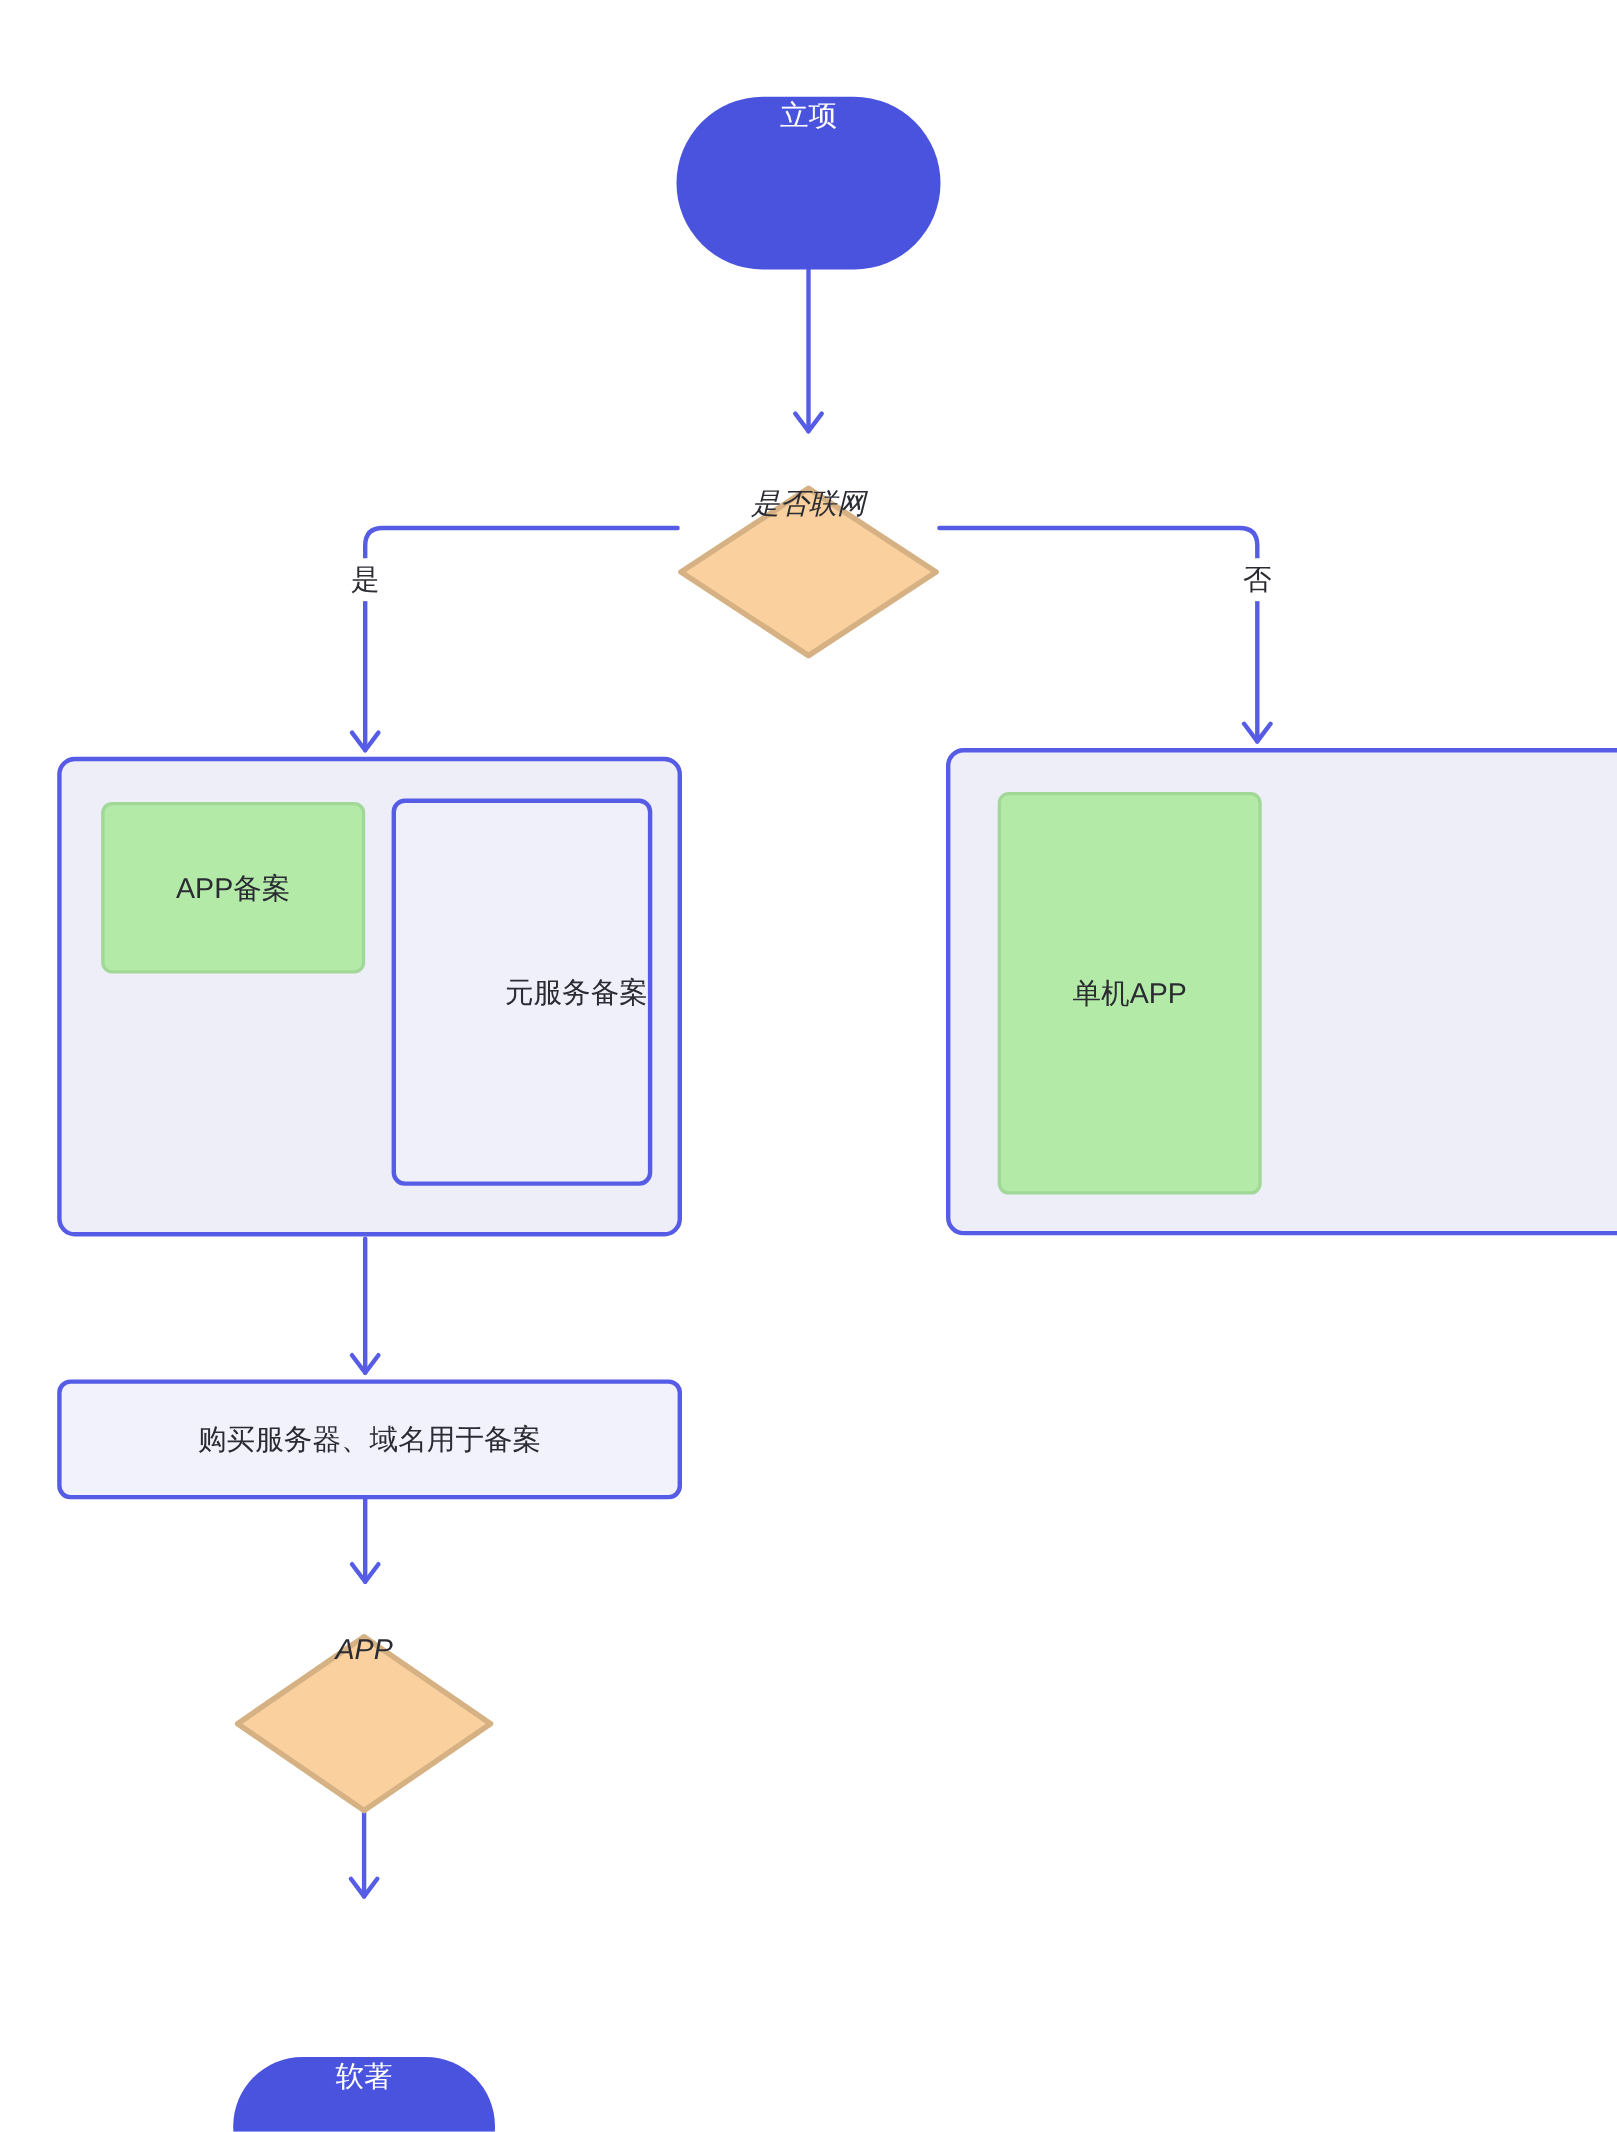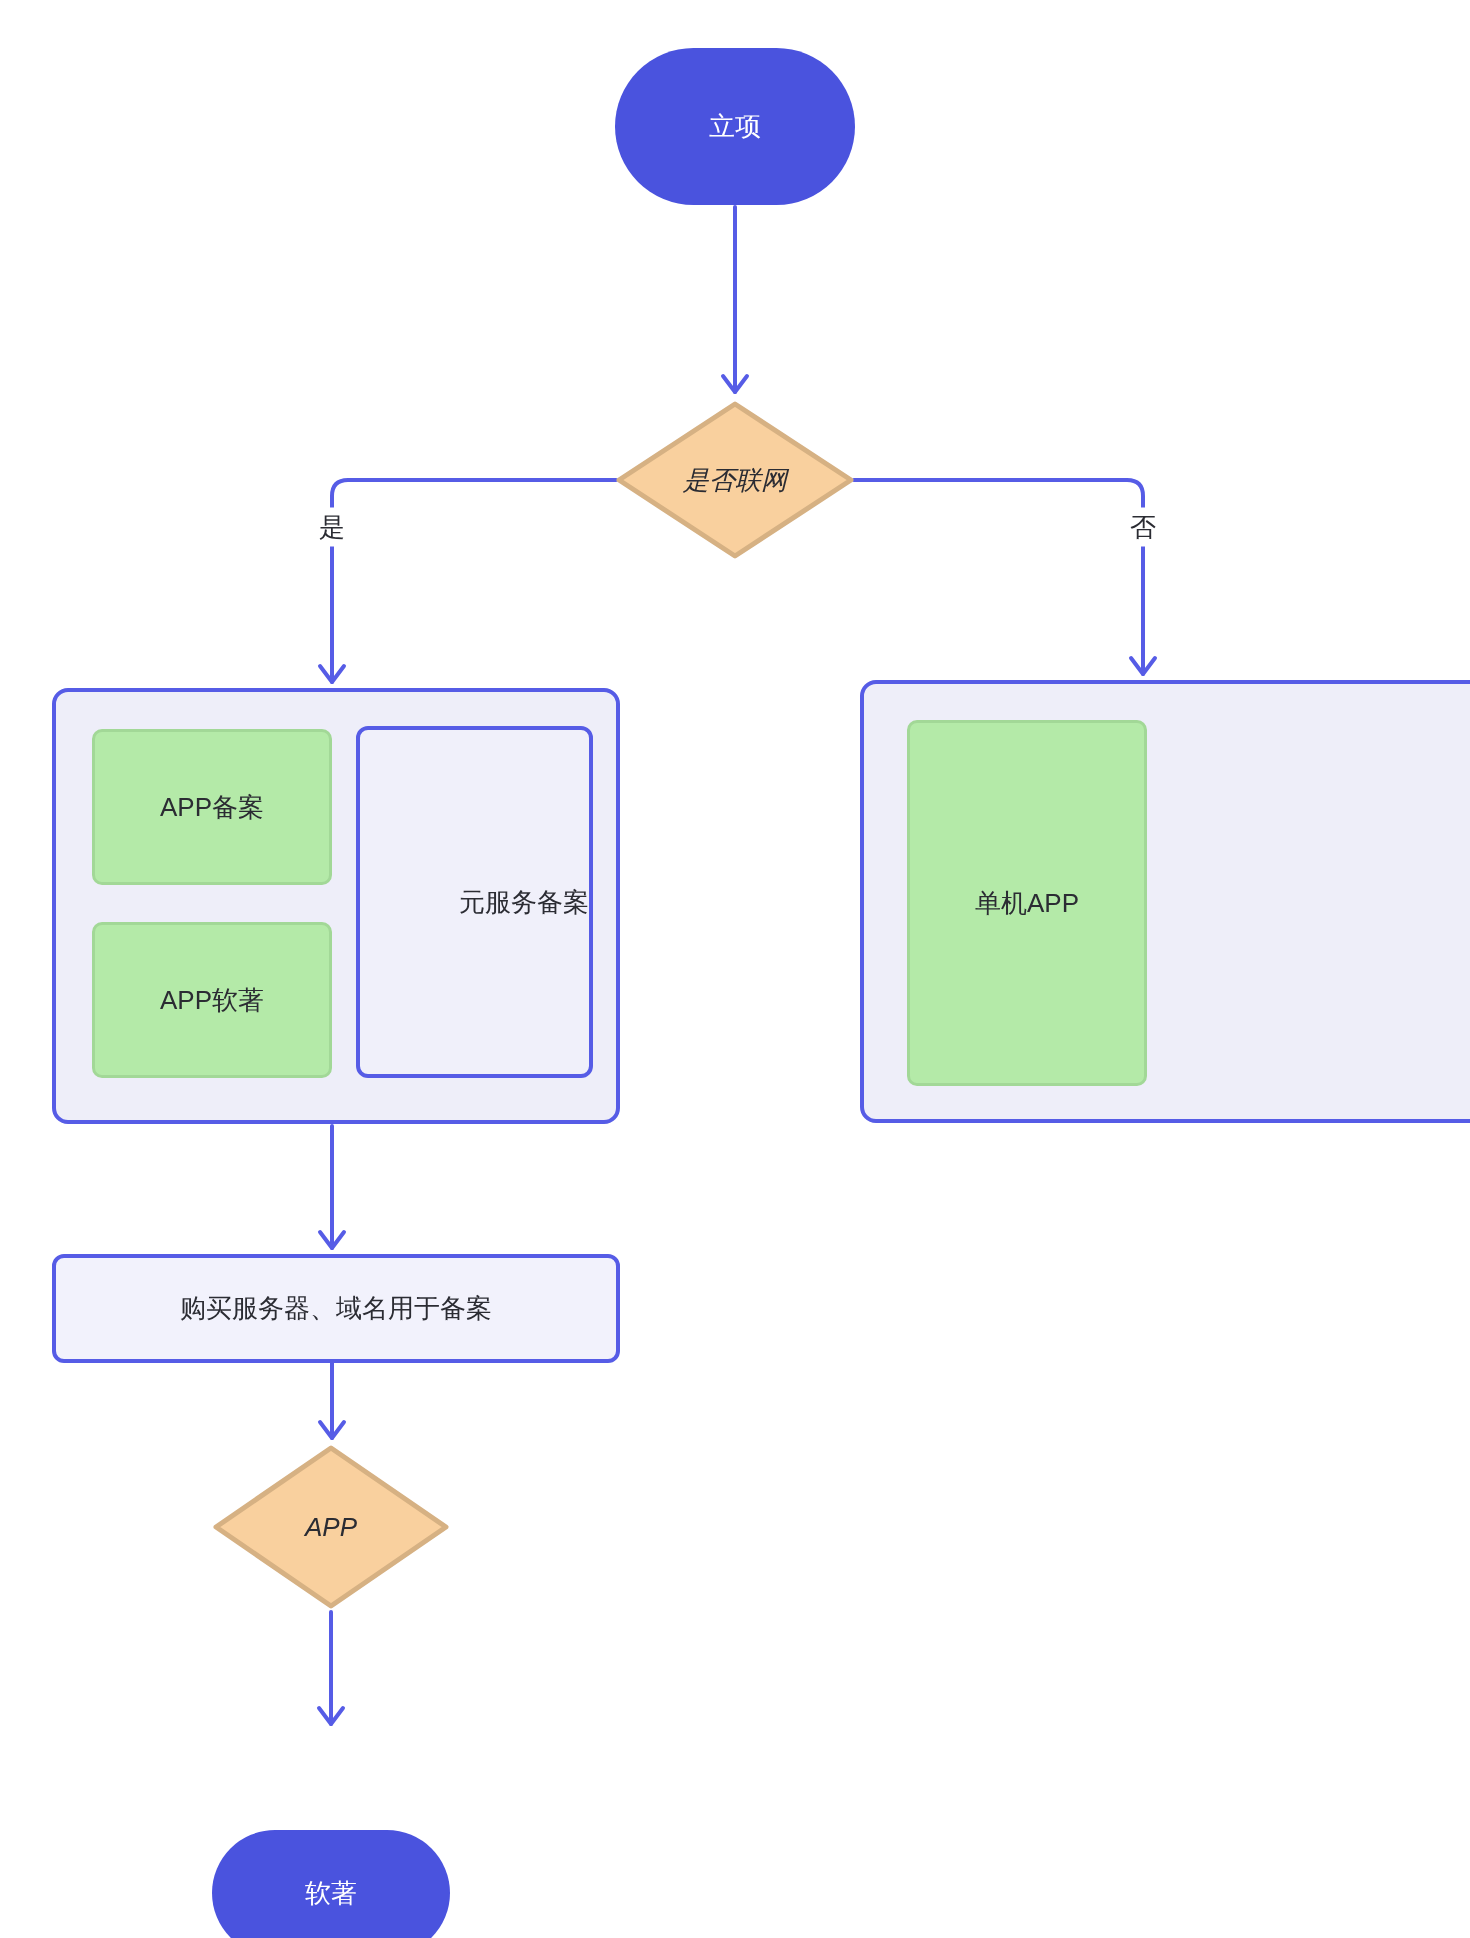--- a/index.html
+++ b/index.html
@@ -8,21 +8,21 @@
     --green-border:#A2D897; --diamond-fill:#F9D09E; --diamond-border:#D6B183;
     --text-dark:#2B2C33; --text-light:#FFFFFF; --page-bg:#FFFFFF;
   }
   *{box-sizing:border-box;margin:0;padding:0;}
   html,body{background:var(--page-bg);}
   body{font-family:"Liberation Sans","DejaVu Sans",sans-serif;color:var(--text-dark);}
   .canvas{position:relative;width:1470px;height:1938px;background:var(--page-bg);overflow:hidden;}
   .wires{position:absolute;left:0;top:0;width:1470px;height:1938px;pointer-events:none;}
   .wires path{stroke:var(--line-blue);stroke-width:4;fill:none;stroke-linecap:round;}
   .wires .arrowhead{stroke:var(--line-blue);stroke-width:4;fill:none;stroke-linecap:round;stroke-linejoin:round;}
-  .node{position:absolute;display:flex;align-items:center;justify-content:center;text-align:center;}
+  .node{position:absolute;display:flex;justify-content:center;text-align:center;margin-top:40px;}
   .node span{display:block;}
   .stadium{background:var(--node-blue);color:var(--text-light);font-size:26px;}
   .stadium.start{left:615px;top:48px;width:240px;height:157px;border-radius:79px;}
   .stadium.end{left:212px;top:1830px;width:238px;height:126px;border-radius:81px;}
   .diamond{background:transparent;font-size:26px;color:var(--text-dark);font-style:italic;}
   .diamond svg{position:absolute;left:0;top:0;width:100%;height:100%;}
   .diamond svg polygon{fill:var(--diamond-fill);stroke:var(--diamond-border);stroke-width:5;stroke-linejoin:round;}
   .diamond span{position:relative;z-index:1;}
   .diamond.network{left:615px;top:400px;width:240px;height:160px;}
   .diamond.app{left:212px;top:1444px;width:238px;height:166px;}
@@ -76,23 +76,20 @@
     <span>是否联网</span>
   </div>
 
   <span class="branch-label yes">是</span>
   <span class="branch-label no">否</span>
 
   <div class="container left">
     <div class="greenbox g1">
       <span>APP备案</span>
     </div>
-    <div class="greenbox g2">
-      <span>APP软著</span>
-    </div>
     <div class="metabox m1">
       <span>元服务备案</span>
     </div>
   </div>
 
   <div class="container right">
     <div class="greenbox g3">
       <span>单机APP</span>
     </div>
   </div>

